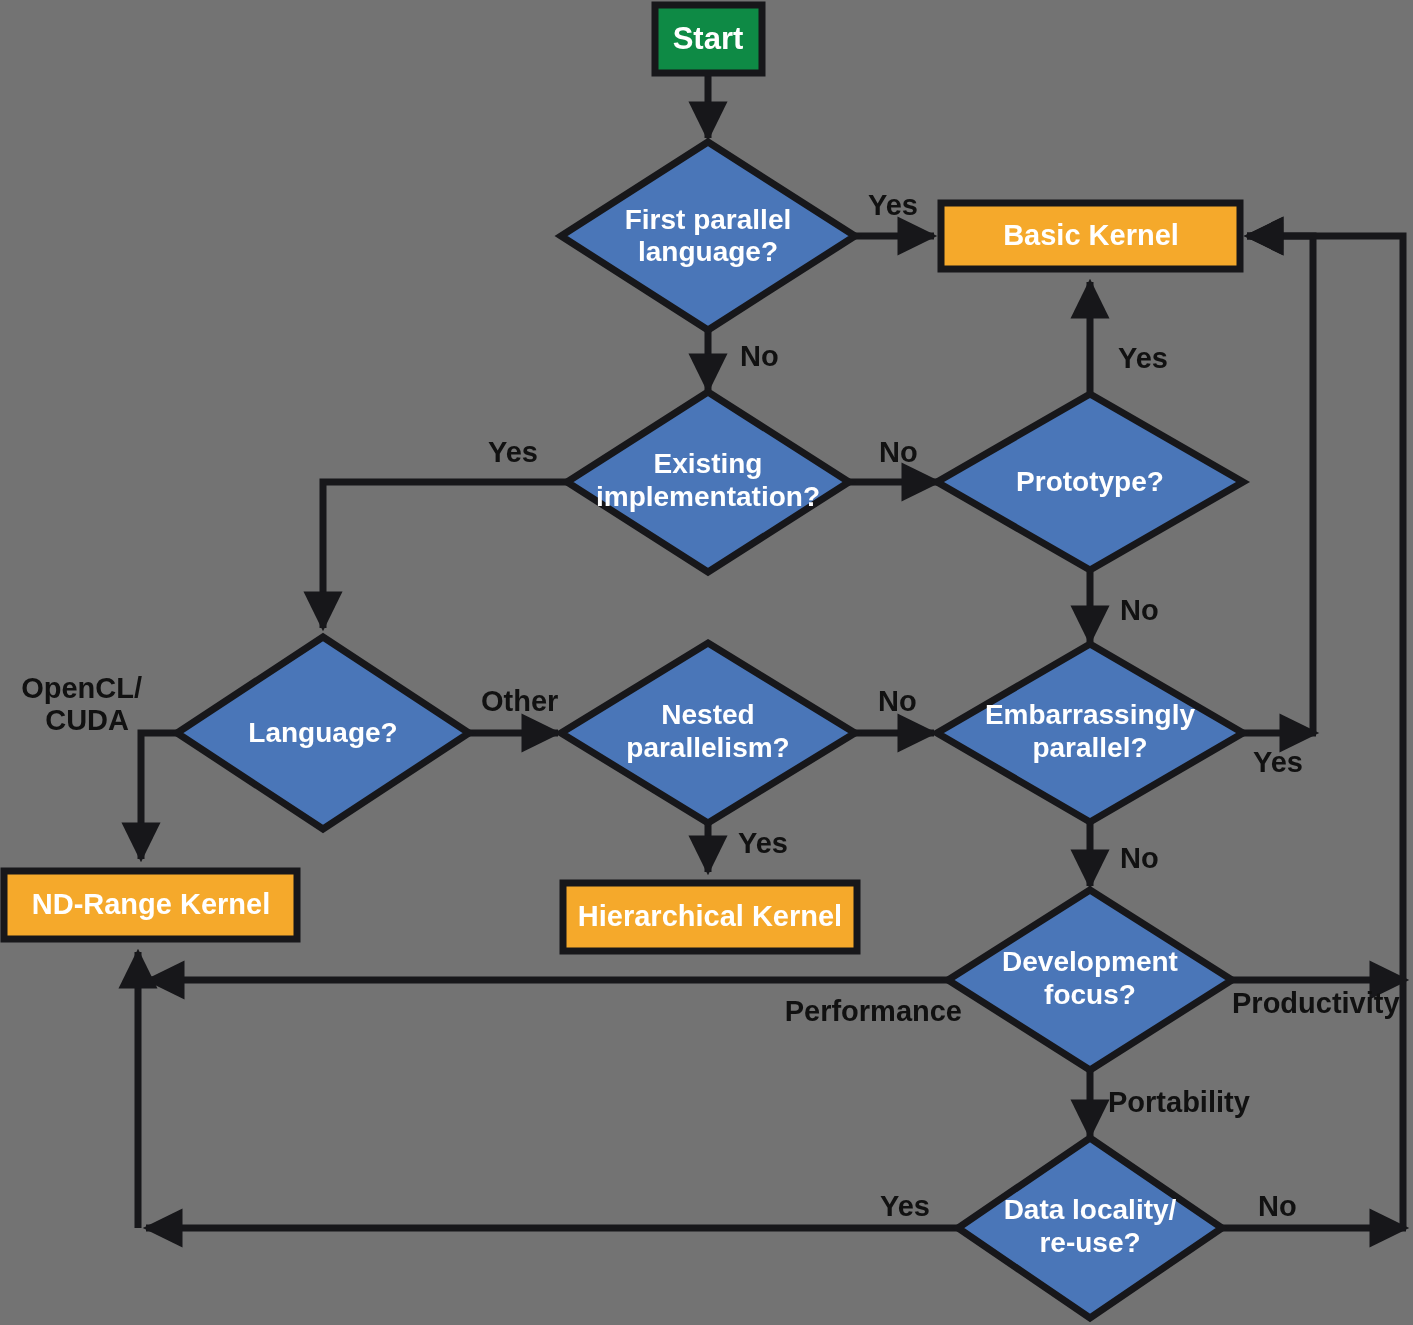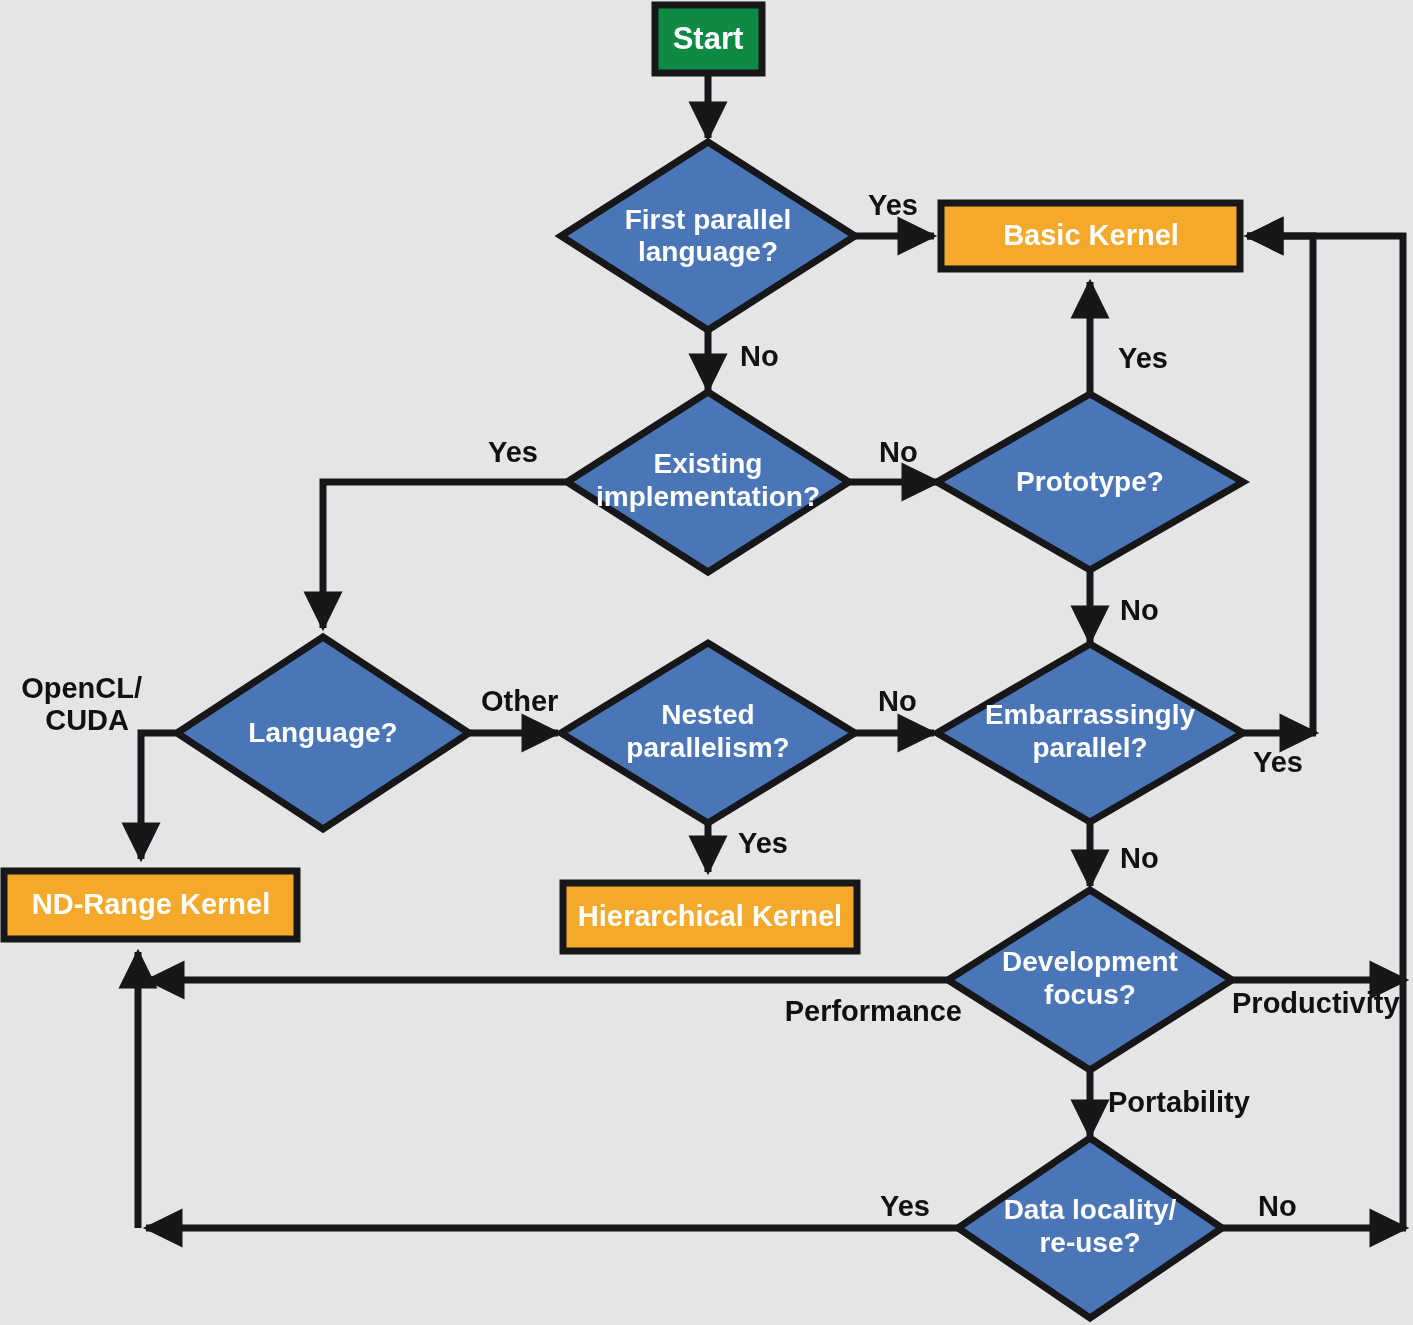--- a/index.html
+++ b/index.html
@@ -7,21 +7,21 @@
     padding: 0;
     background: #ffffff;
   }
   body {
     font-family: "Liberation Sans", sans-serif;
   }
   #canvas {
     position: relative;
     width: 1413px;
     height: 1325px;
-    background: #e5e5e5;
+    background: #737373;
     overflow: hidden;
   }
   svg.flow {
     position: absolute;
     left: 0;
     top: 0;
     width: 1413px;
     height: 1325px;
   }
   .node-label {

